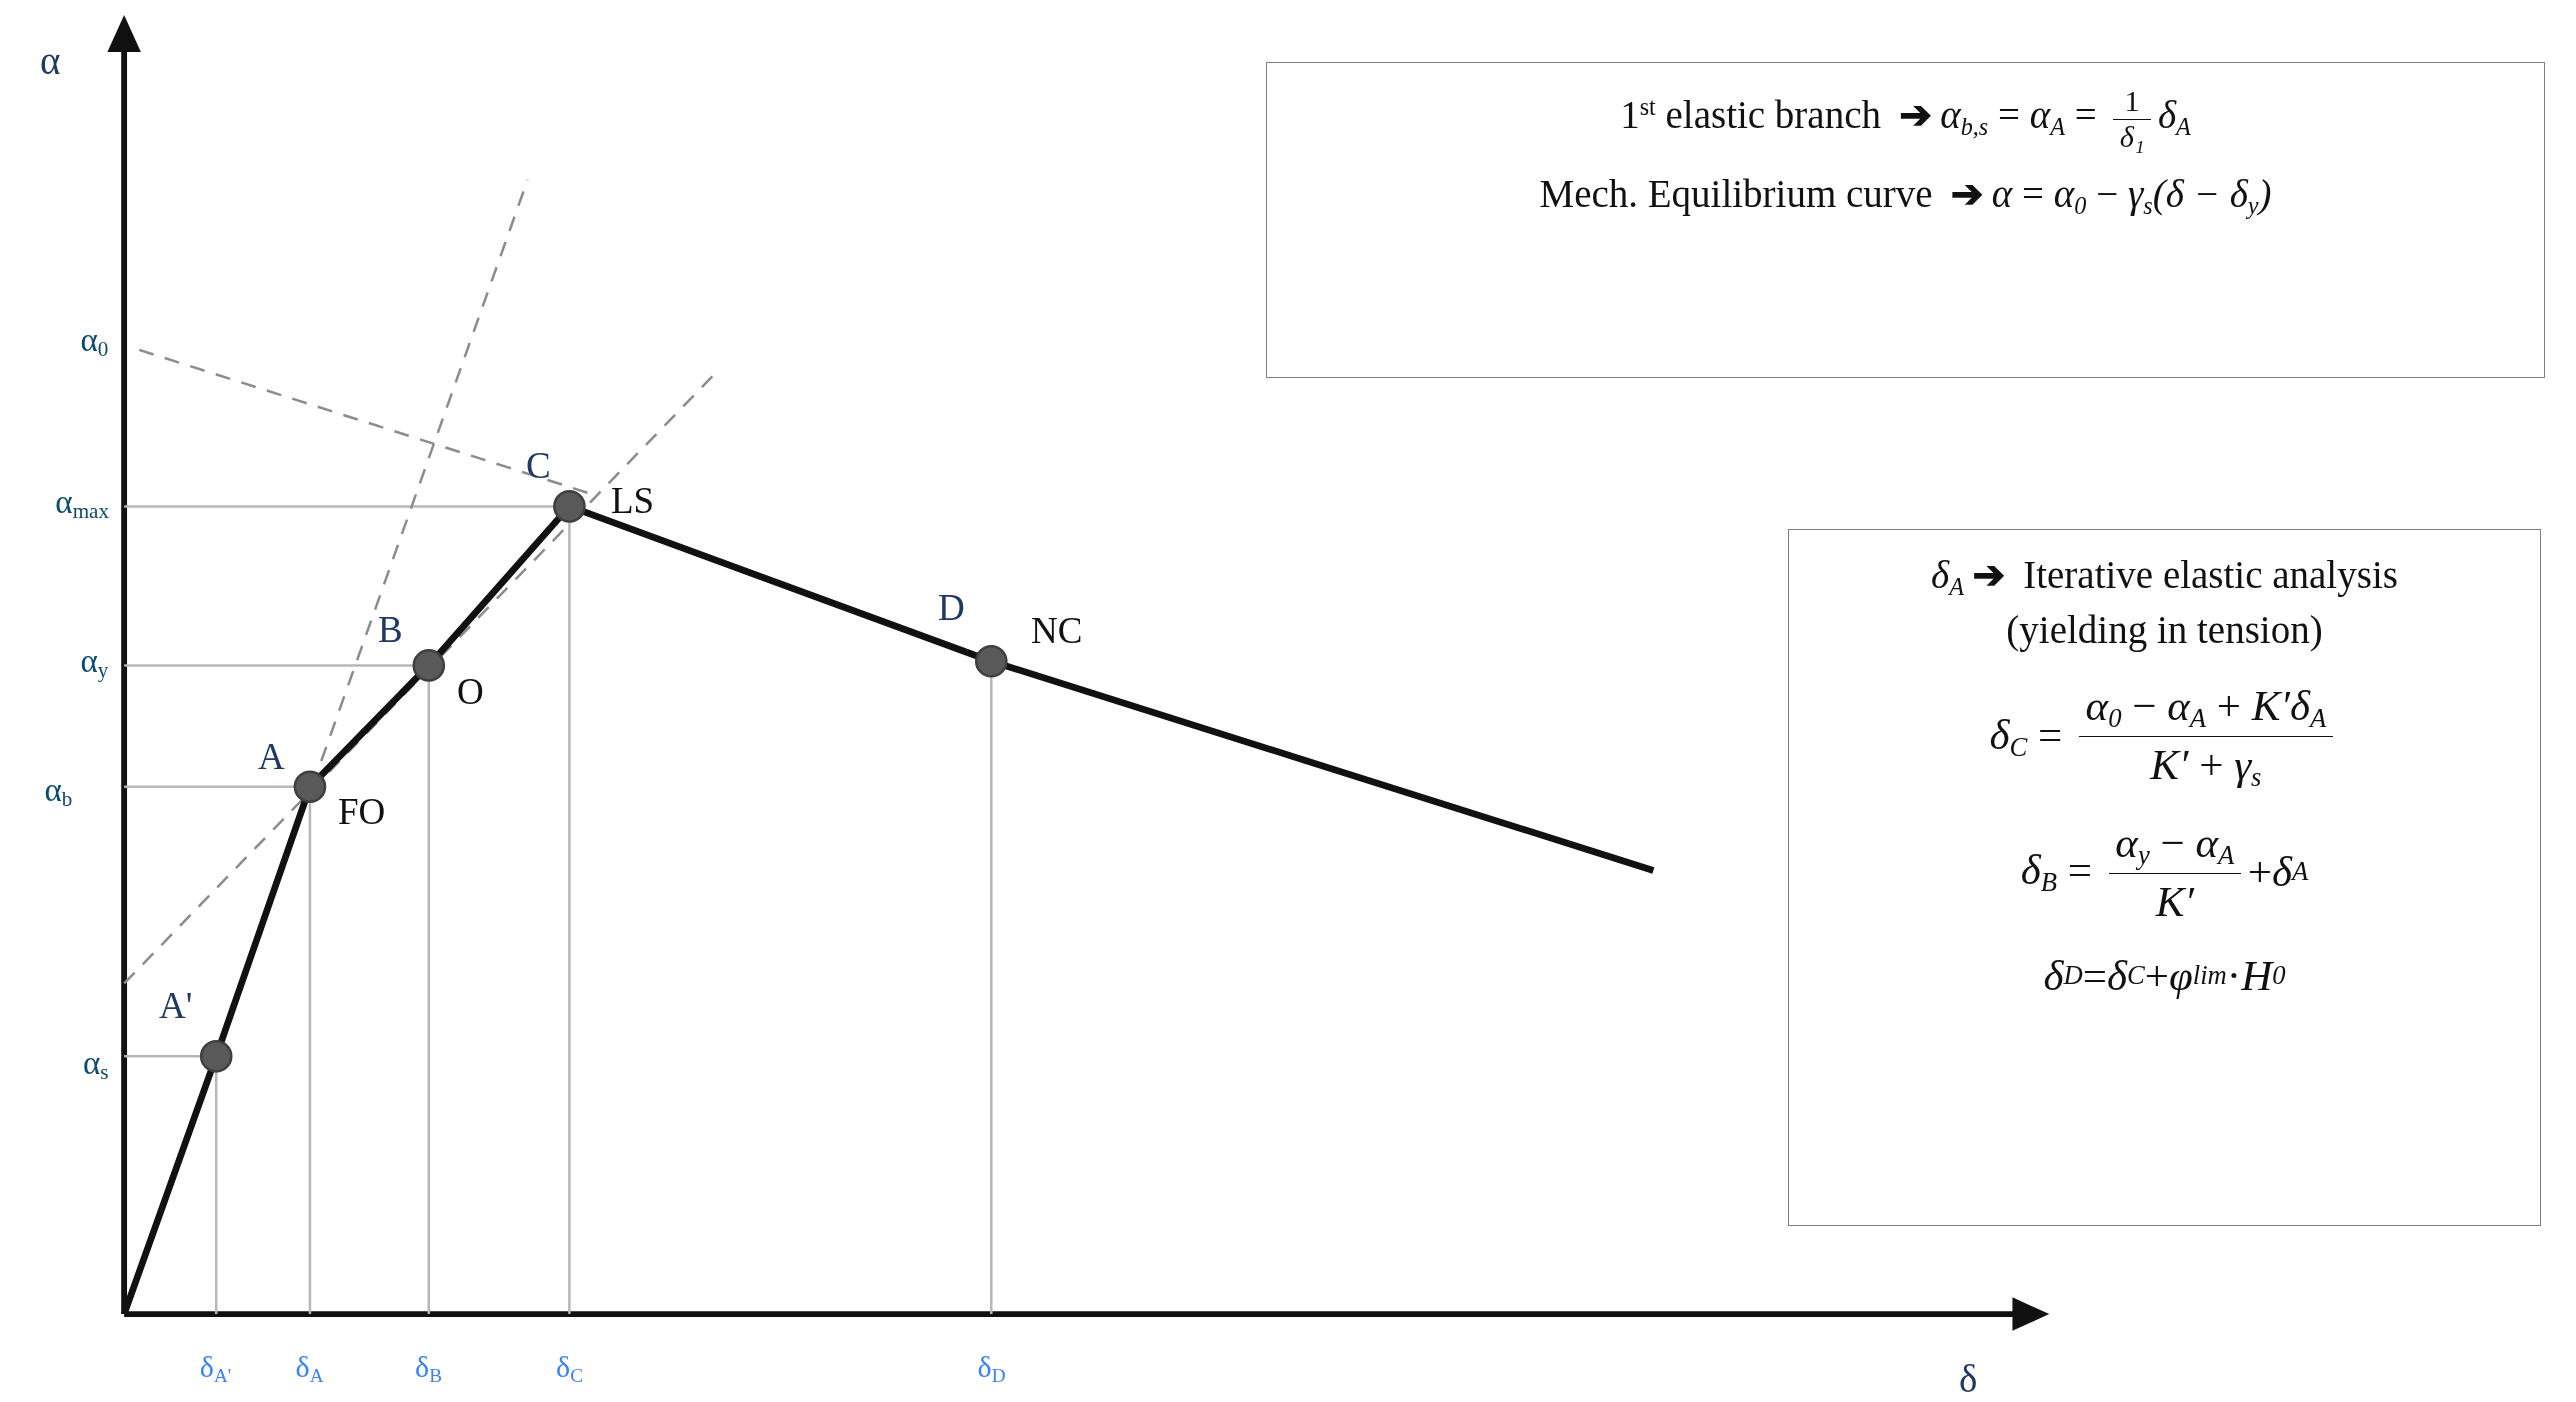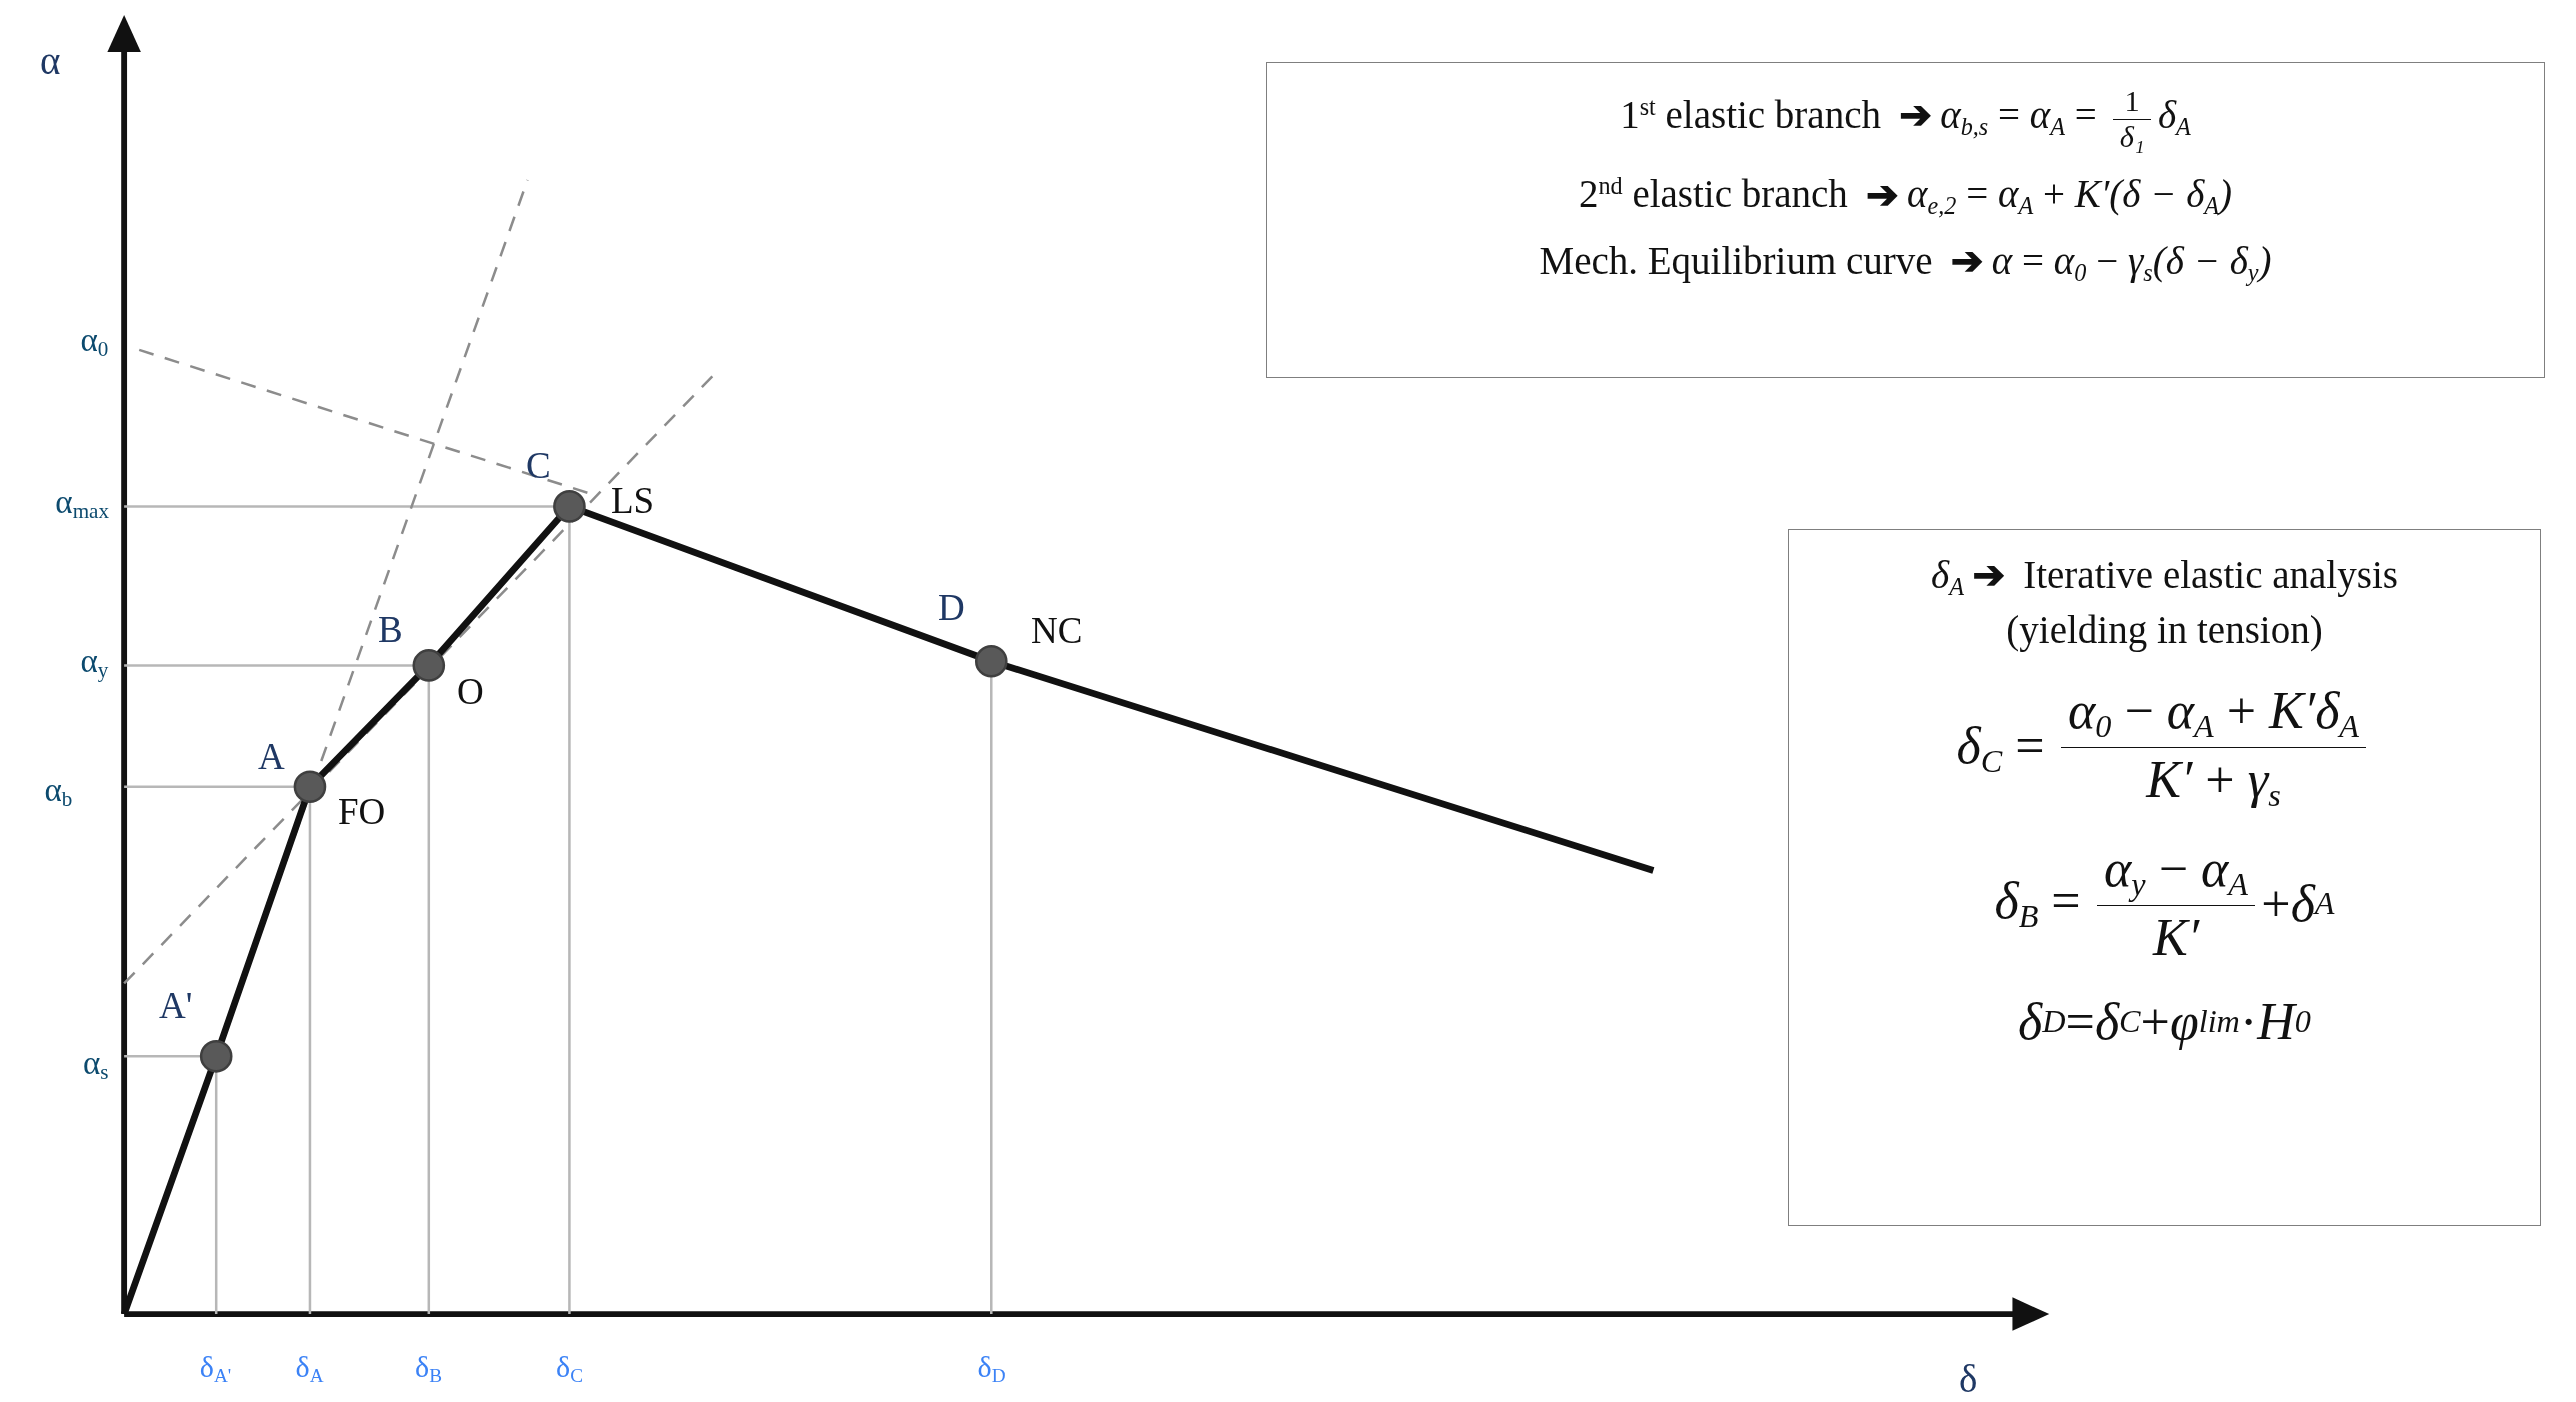--- a/index.html
+++ b/index.html
@@ -113,21 +113,21 @@
   .frac .den {
     display: block;
     padding: 2.5px 6.7px 0 6.7px;
   }
   .frac.small { font-size: 0.78em; }
   
   .drow {
     display: flex;
     align-items: center;
     justify-content: center;
-    font-size: 52px;
+    font-size: 43px;
     color: #111;
     margin-bottom: 25px;
     white-space: nowrap;
   }
   .drow .lhs { margin-right: 10px; }
   .dtop {
     text-align: center;
     font-size: 39px;
     color: #111;
     margin-bottom: 6.7px;
@@ -240,23 +240,20 @@
   <div class="state-lbl" style="left:457px; top:670px;">O</div>
   <div class="state-lbl" style="left:611px; top:479px;">LS</div>
   <div class="state-lbl" style="left:1031px; top:609px;">NC</div>
 
   <div class="box" id="box-branches">
 
     <div class="eqline">
       <span>1</span><span class="sups">st</span><span> elastic branch </span><span class="arrow">➔</span><span class="it">α</span><span class="subs">b,s</span><span> = </span><span class="it">α</span><span class="subs">A</span><span> = </span><span class="frac small"><span class="num">1</span><span class="den it">δ₁</span></span><span class="it">δ</span><span class="subs">A</span>
     </div>
 
-    <div class="eqline">
-      <span>2</span><span class="sups">nd</span><span> elastic branch </span><span class="arrow">➔</span><span class="it">α</span><span class="subs">e,2</span><span> = </span><span class="it">α</span><span class="subs">A</span><span> + </span><span class="it">K′</span><span class="it">(δ − δ</span><span class="subs">A</span><span class="it">)</span>
-    </div>
 
     <div class="eqline">
       <span>Mech. Equilibrium curve </span><span class="arrow">➔</span><span class="it">α</span><span> = </span><span class="it">α</span><span class="subs">0</span><span> − </span><span class="it">γ</span><span class="subs">s</span><span class="it">(δ − δ</span><span class="subs">y</span><span class="it">)</span>
     </div>
   </div>
 
   <div class="box" id="box-deltas">
 
     <div class="dtop">
       <span class="it">δ</span><span class="subs">A</span><span class="arrow">➔</span><span> Iterative elastic analysis</span>

